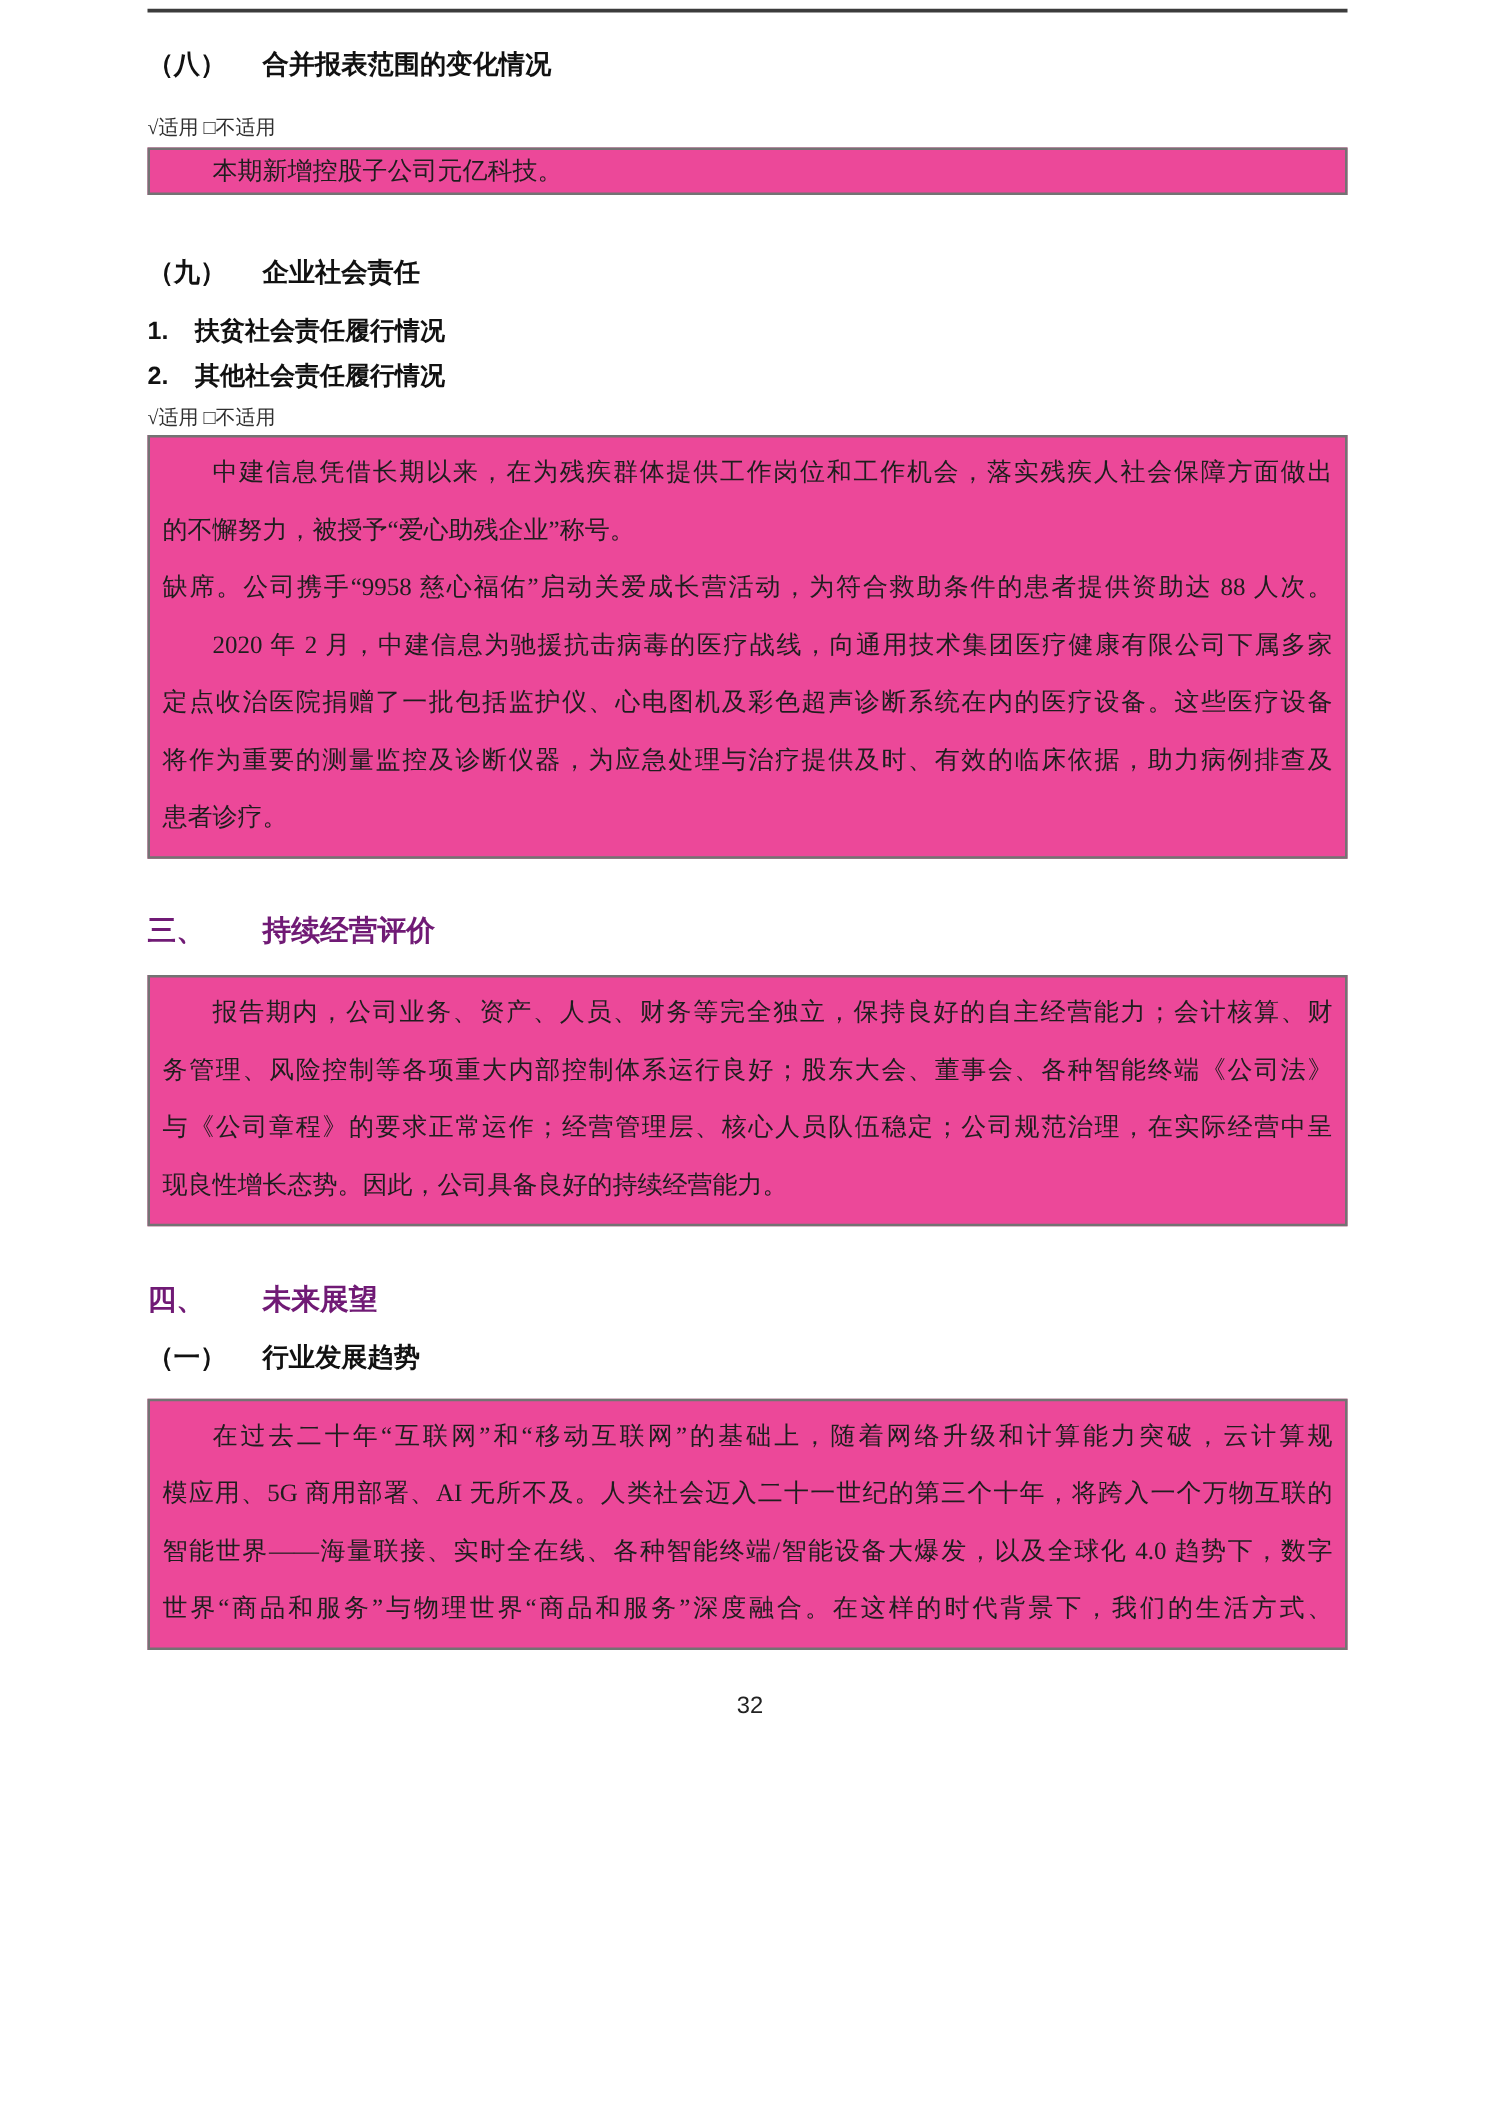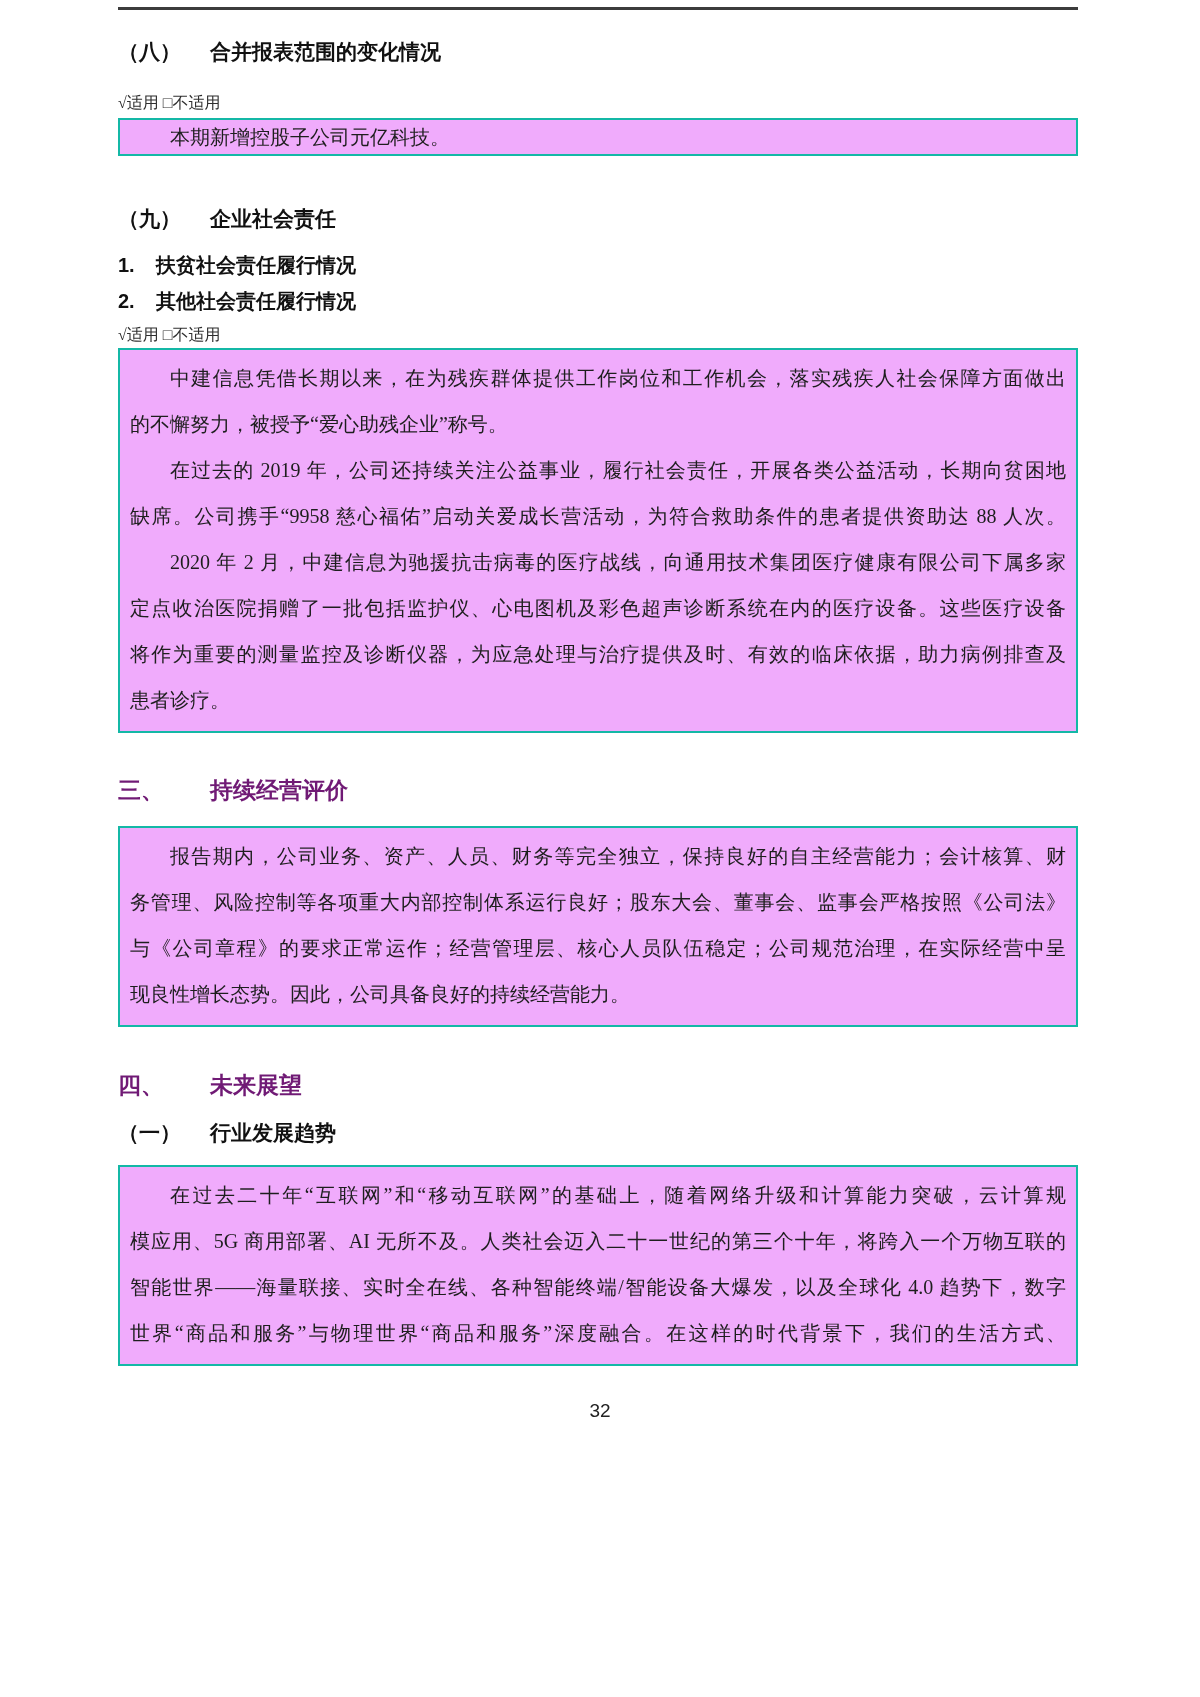--- a/index.html
+++ b/index.html
@@ -69,22 +69,22 @@
     display: inline-block;
     width: 38px;
   }
   .applicable {
     font-size: 16px;
     line-height: 20px;
     color: #2f2f2f;
   }
   
   .box {
-    border: 2px solid #14b8a6;
-    background: #f0abfc;
+    border: 2px solid #737373;
+    background: #ec4899;
     padding: 5px 10px 8px 10px;
   }
   .box .line {
     font-size: 20px;
     line-height: 46px;
     text-align: justify;
     text-align-last: justify;
     color: #1e1e1e;
     white-space: normal;
   }
@@ -137,32 +137,31 @@
   <h3 class="h-paren mt-s9-head"><span class="num">（九）</span><span>企业社会责任</span></h3>
 
   <div class="subitem mt-s9-item1"><span class="num">1.</span><span>扶贫社会责任履行情况</span></div>
 
   <div class="subitem mt-s9-item2"><span class="num">2.</span><span>其他社会责任履行情况</span></div>
   <div class="applicable mt-s9-app2">√适用 □不适用</div>
 
   <div class="box mt-s9-box">
     <div class="line start">中建信息凭借长期以来，在为残疾群体提供工作岗位和工作机会，落实残疾人社会保障方面做出</div>
     <div class="line end">的不懈努力，被授予“爱心助残企业”称号。</div>
-    <div class="line start">在过去的 2019 年，公司还持续关注公益事业，履行社会责任，开展各类公益活动，长期向贫困地</div>
     <div class="line">缺席。公司携手“9958 慈心福佑”启动关爱成长营活动，为符合救助条件的患者提供资助达 88 人次。</div>
     <div class="line start">2020 年 2 月，中建信息为驰援抗击病毒的医疗战线，向通用技术集团医疗健康有限公司下属多家</div>
     <div class="line">定点收治医院捐赠了一批包括监护仪、心电图机及彩色超声诊断系统在内的医疗设备。这些医疗设备</div>
     <div class="line">将作为重要的测量监控及诊断仪器，为应急处理与治疗提供及时、有效的临床依据，助力病例排查及</div>
     <div class="line end">患者诊疗。</div>
   </div>
 
   <h2 class="h-big mt-s3-head"><span class="num">三、</span><span>持续经营评价</span></h2>
   <div class="box mt-s3-box">
     <div class="line start">报告期内，公司业务、资产、人员、财务等完全独立，保持良好的自主经营能力；会计核算、财</div>
-    <div class="line">务管理、风险控制等各项重大内部控制体系运行良好；股东大会、董事会、监事会严格按照《公司法》</div>
+    <div class="line">务管理、风险控制等各项重大内部控制体系运行良好；股东大会、董事会、各种智能终端《公司法》</div>
     <div class="line">与《公司章程》的要求正常运作；经营管理层、核心人员队伍稳定；公司规范治理，在实际经营中呈</div>
     <div class="line end">现良性增长态势。因此，公司具备良好的持续经营能力。</div>
   </div>
 
   <h2 class="h-big mt-s4-head"><span class="num">四、</span><span>未来展望</span></h2>
   <h3 class="h-paren mt-s4-sub"><span class="num">（一）</span><span>行业发展趋势</span></h3>
   <div class="box mt-s4-box">
     <div class="line start">在过去二十年“互联网”和“移动互联网”的基础上，随着网络升级和计算能力突破，云计算规</div>
     <div class="line">模应用、5G 商用部署、AI 无所不及。人类社会迈入二十一世纪的第三个十年，将跨入一个万物互联的</div>
     <div class="line">智能世界——海量联接、实时全在线、各种智能终端/智能设备大爆发，以及全球化 4.0 趋势下，数字</div>

